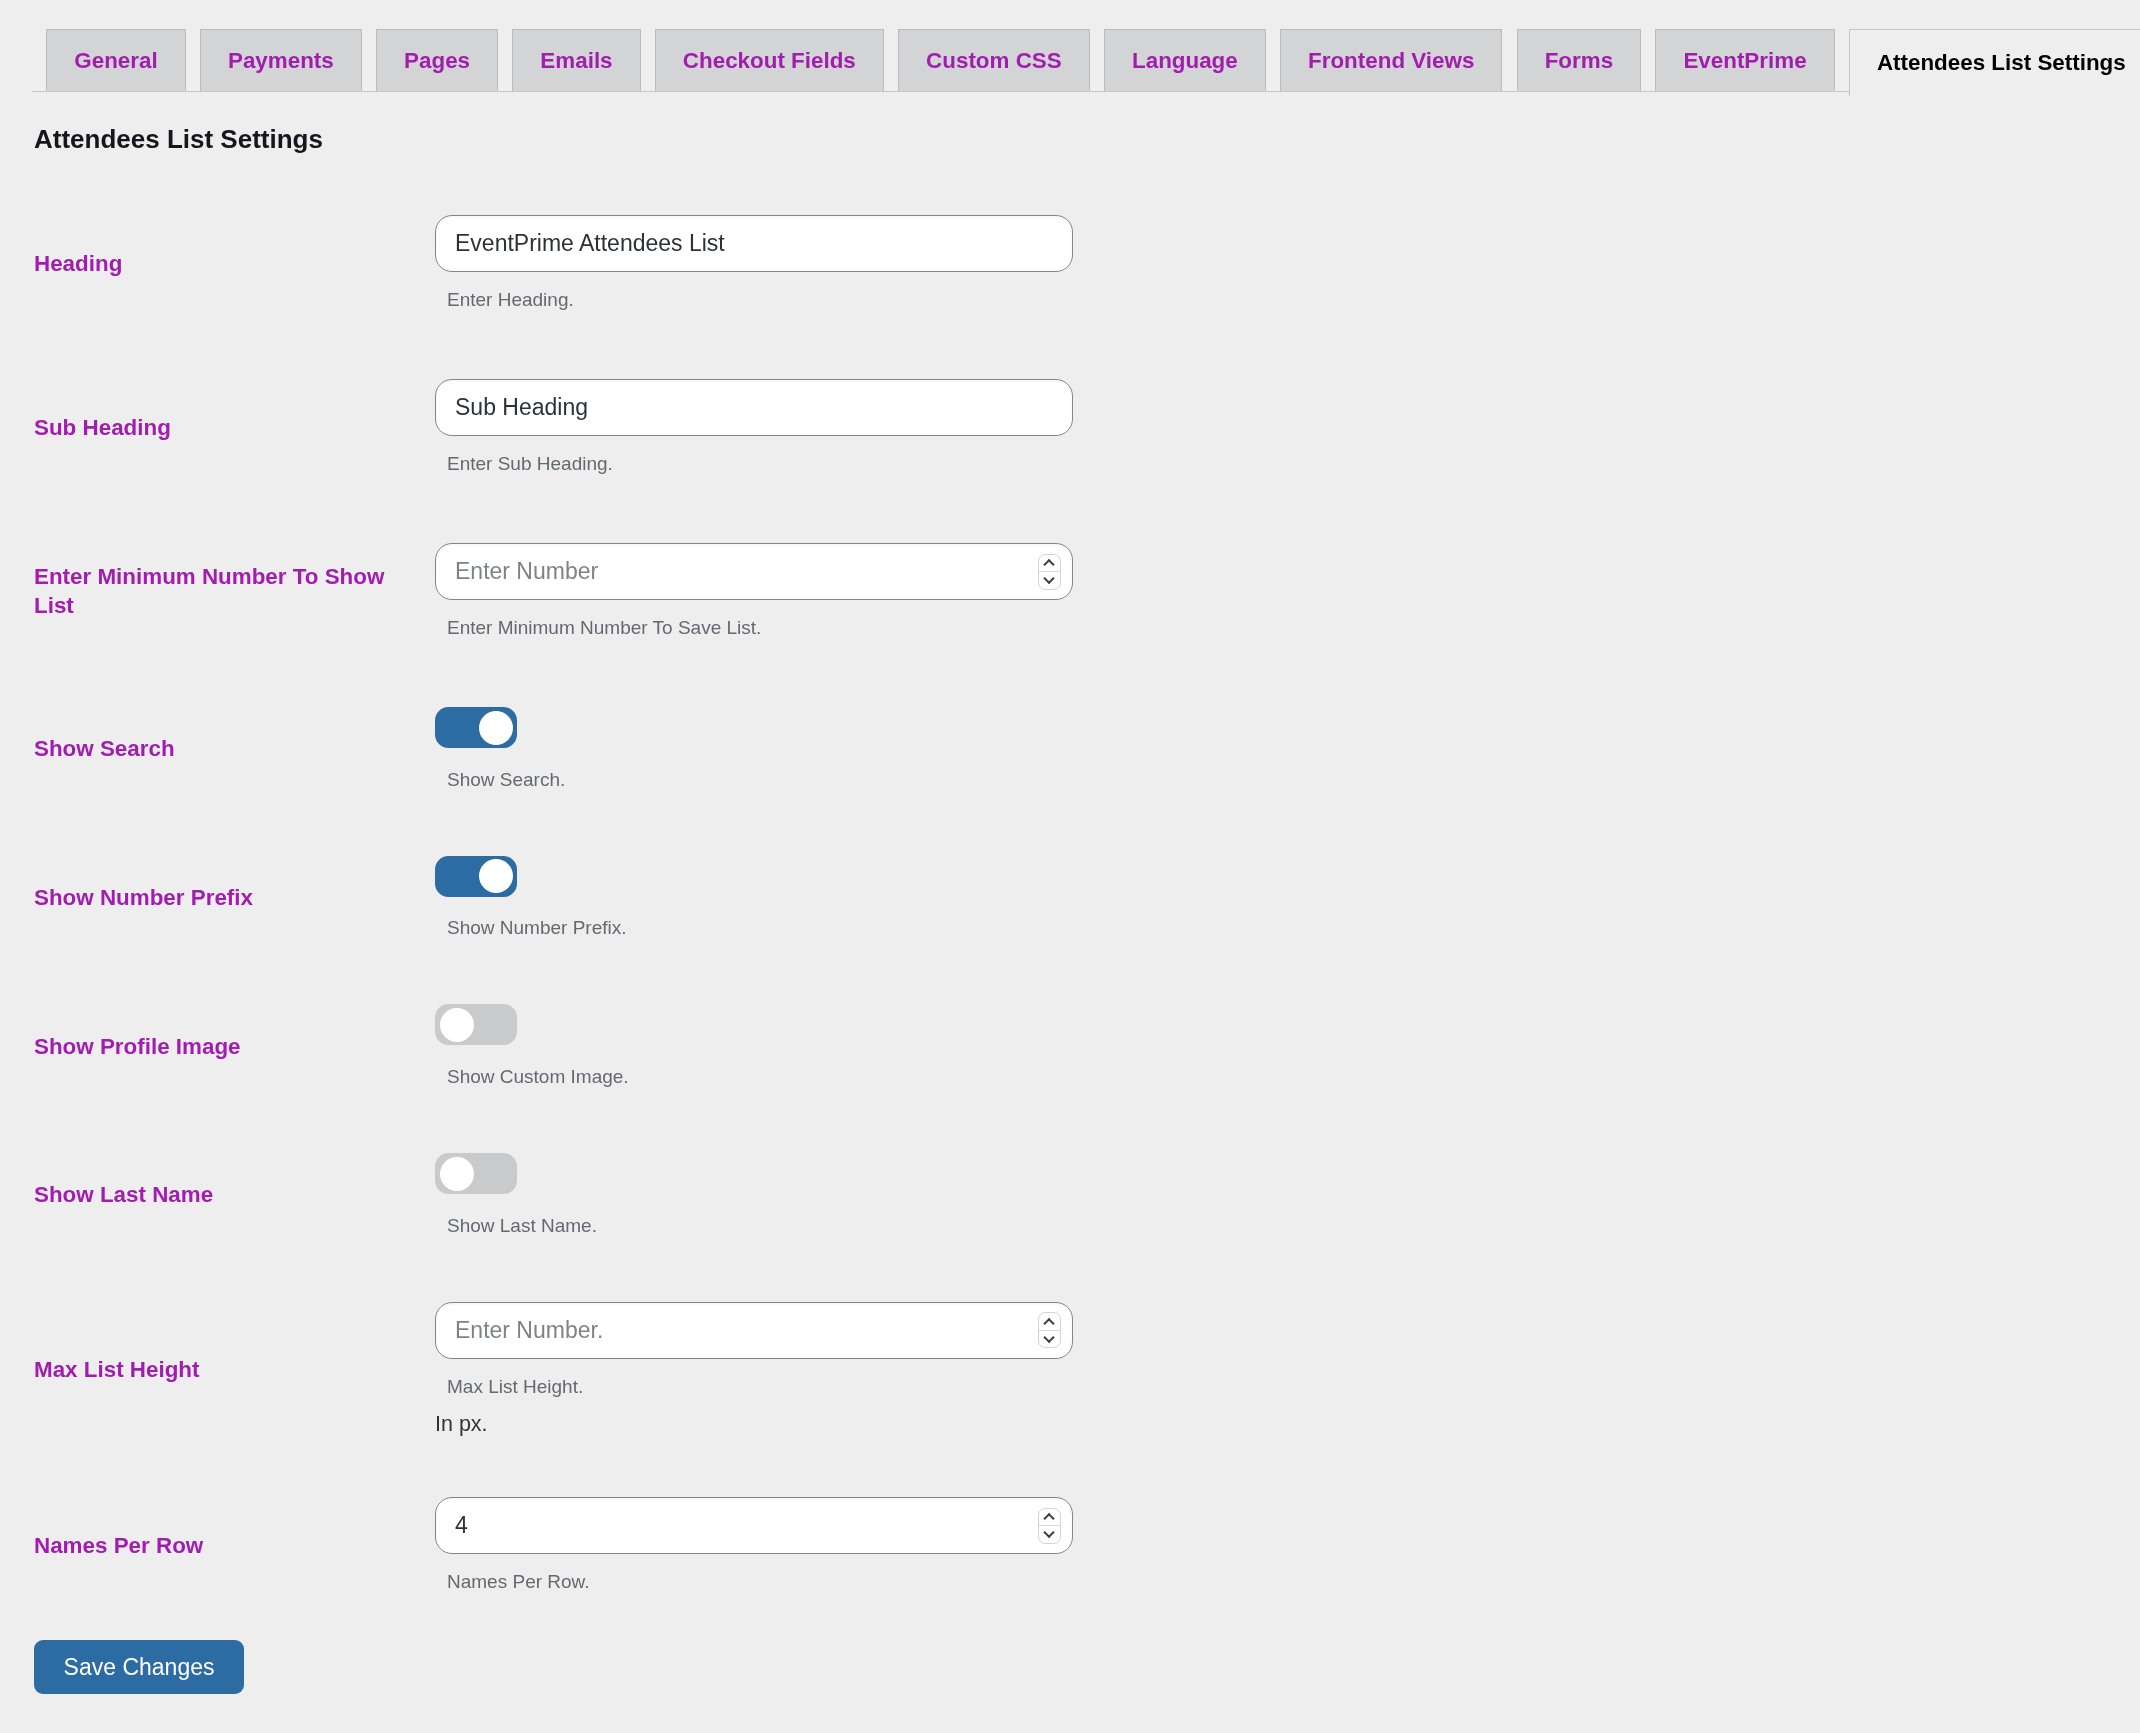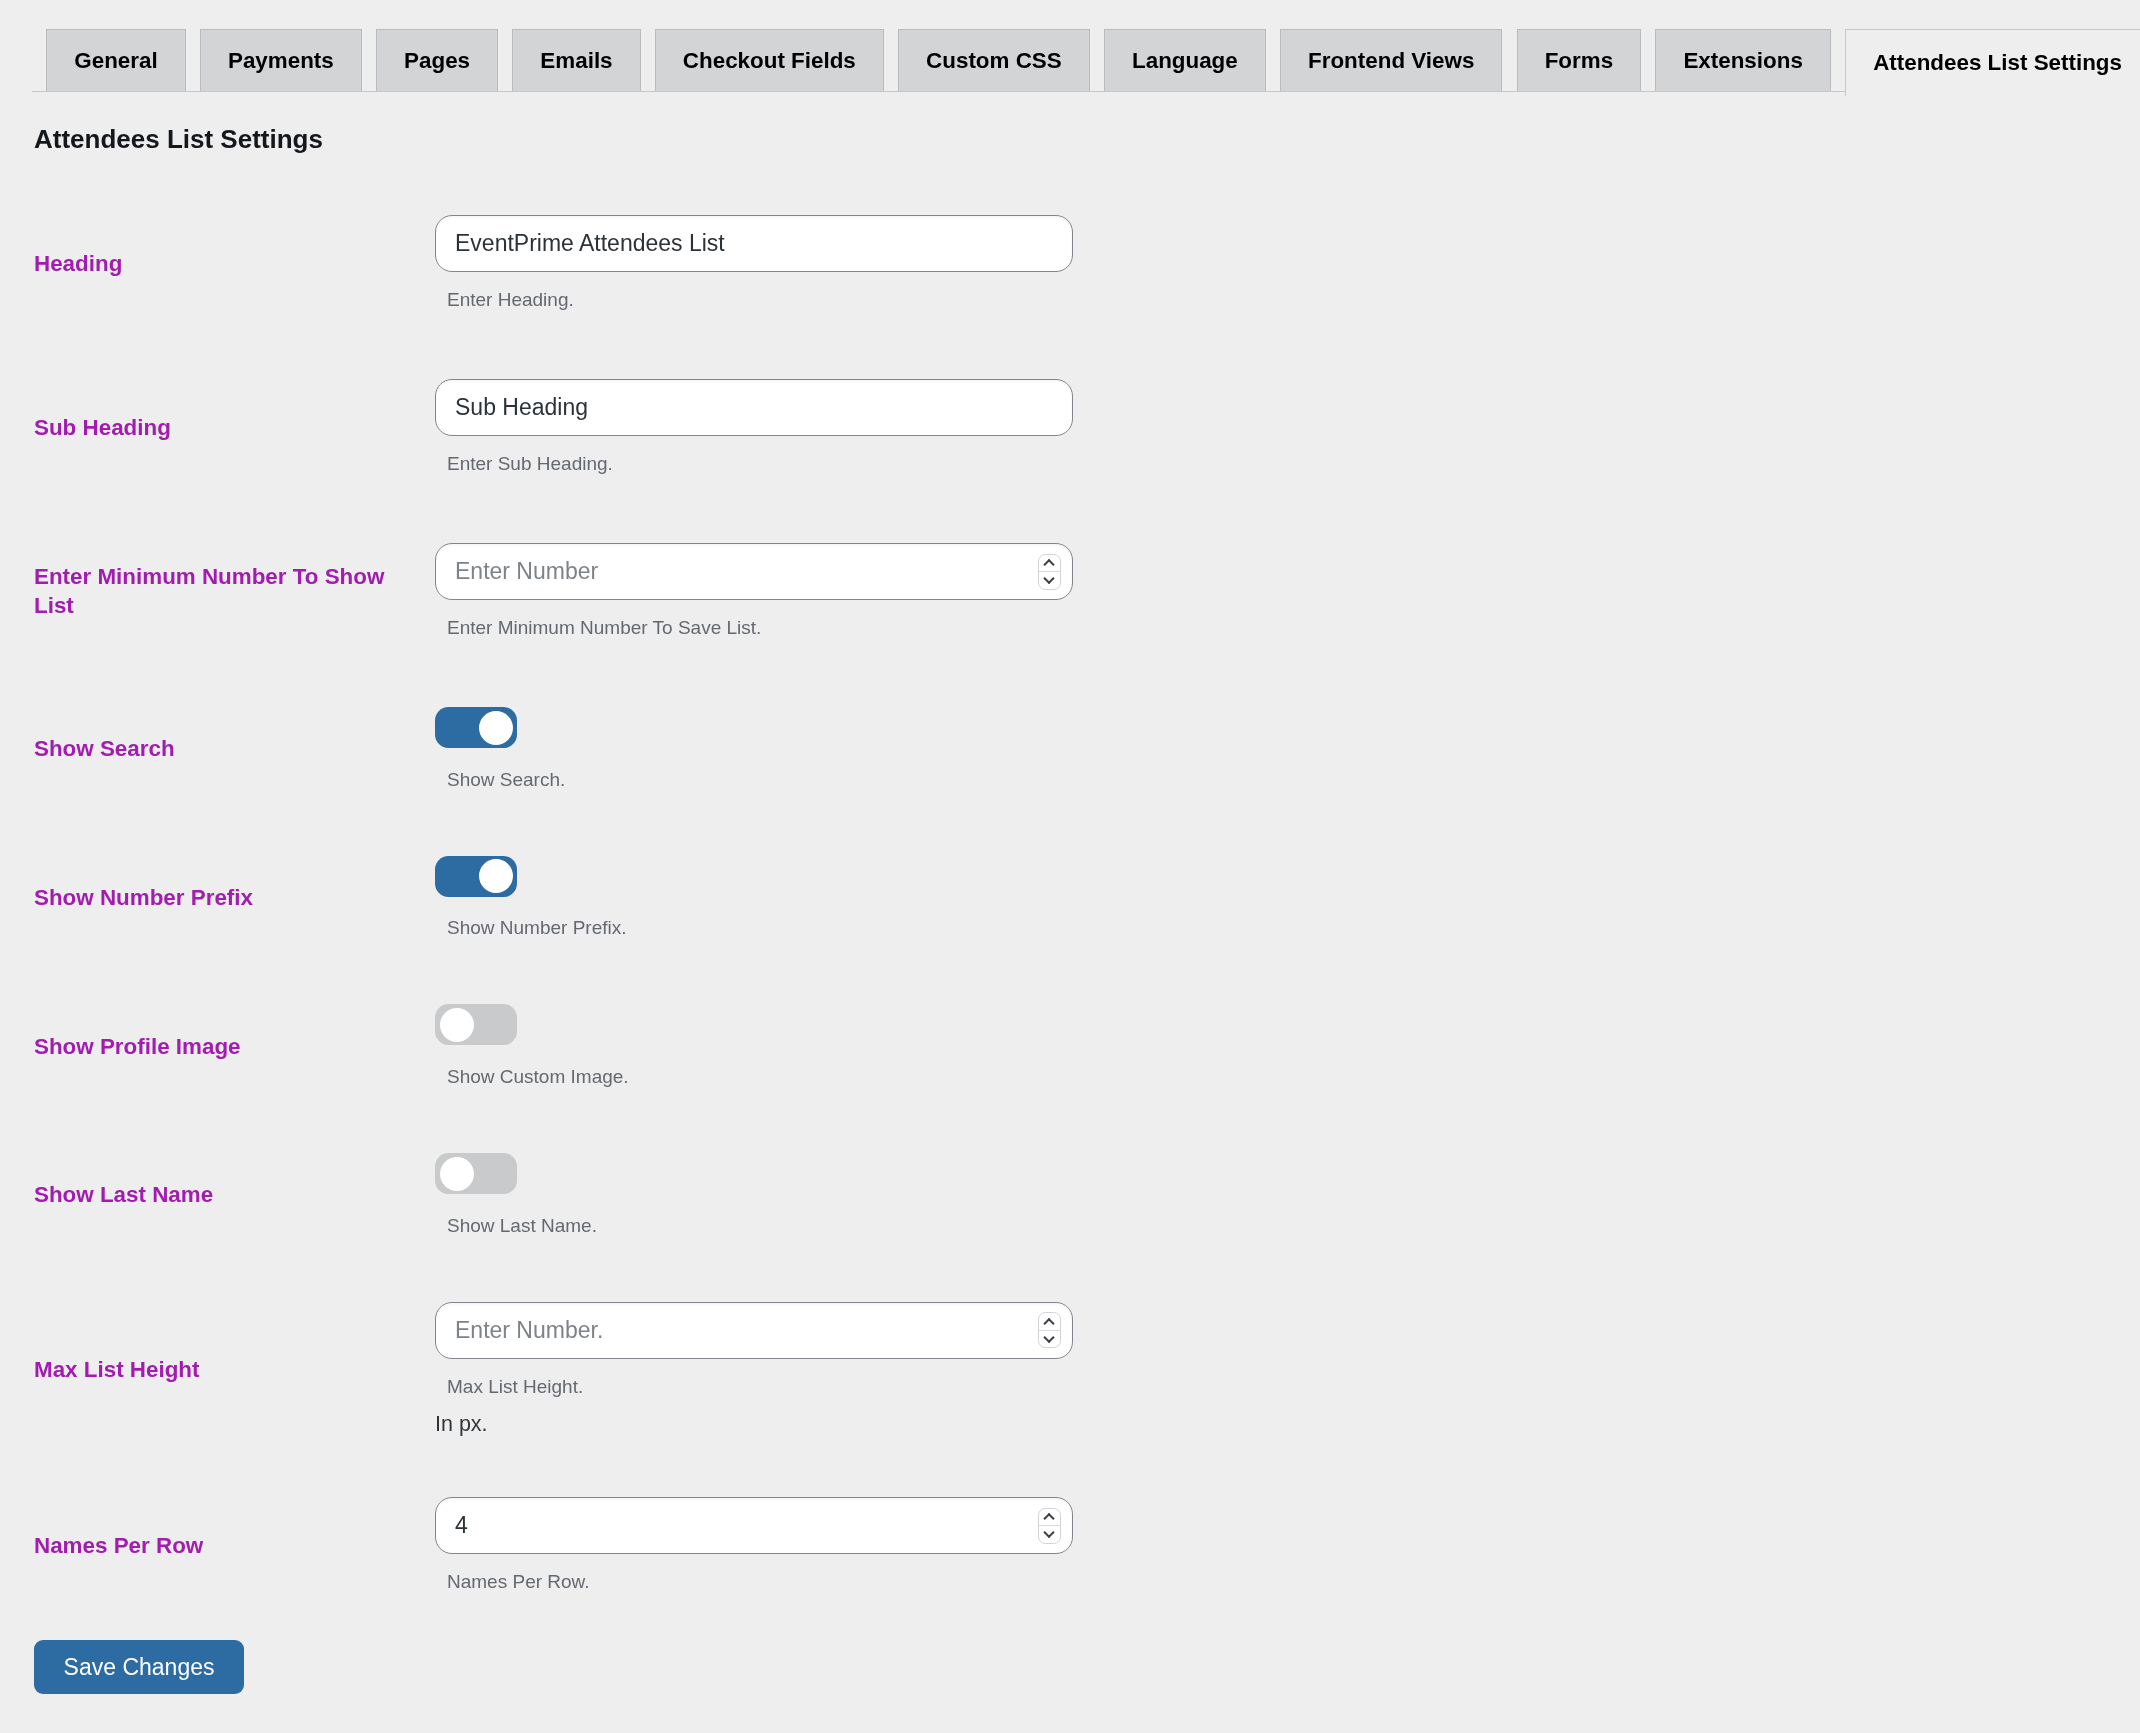--- a/index.html
+++ b/index.html
@@ -23,21 +23,21 @@
   
   .tabbar{
     display:flex;align-items:flex-end;gap:14.3px;
     height:64px;margin:28px 0 0 32px;padding-left:14.3px;
     border-bottom:1.8px solid var(--line);
   }
   .tab{
     height:62px;padding:0 27px;display:flex;align-items:center;
     background:var(--tab-bg);
     border:1.8px solid var(--tab-border);border-bottom:none;
-    font-size:22.4px;font-weight:600;color:#000000;
+    font-size:22.4px;font-weight:600;color:#a21caf;
     white-space:nowrap;cursor:pointer;
   }
   .tab.active{
     height:67px;margin-bottom:-5.4px;
     background:var(--page-bg);
     border-color:var(--line);
     color:#000;font-weight:700;
   }
   
   .content{padding:0 0 0 34px;}
@@ -120,21 +120,21 @@
 <nav class="tabbar" id="tabbar">
     <div class="tab">General</div>
     <div class="tab">Payments</div>
     <div class="tab">Pages</div>
     <div class="tab">Emails</div>
     <div class="tab">Checkout Fields</div>
     <div class="tab">Custom CSS</div>
     <div class="tab">Language</div>
     <div class="tab">Frontend Views</div>
     <div class="tab">Forms</div>
-    <div class="tab">Extensions</div>
+    <div class="tab">EventPrime</div>
     <div class="tab active">Attendees List Settings</div>
   </nav>
 
 <div class="content">
   <h1 class="page-title">Attendees List Settings</h1>
 
   <div class="form" id="rows">
       <div class="row row-input">
         <div class="row-label">Heading</div>
         <div class="control-col">

